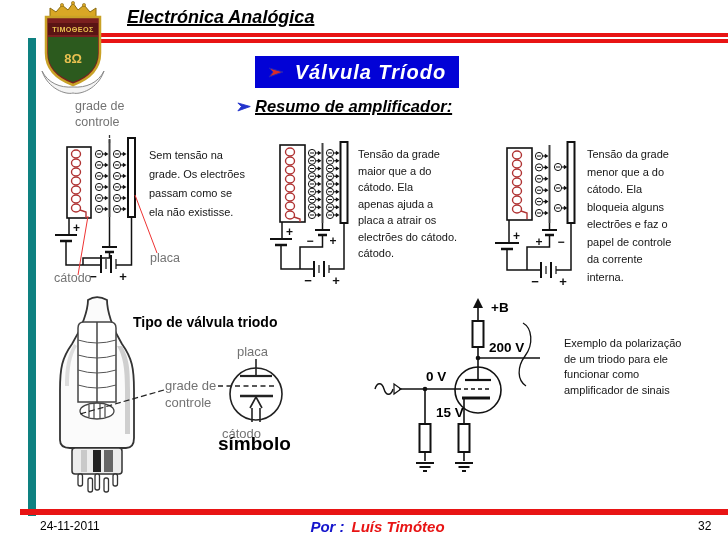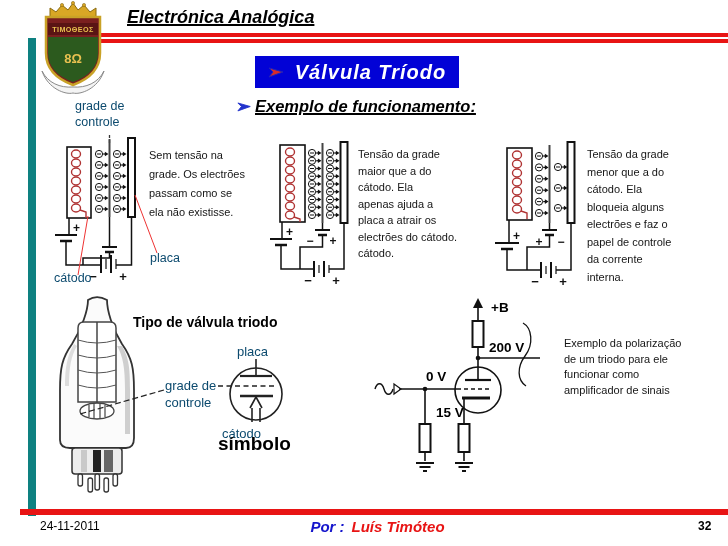--- a/index.html
+++ b/index.html
@@ -2,21 +2,21 @@
 <html><head>
 <meta charset="utf-8">
 <style>
   html,body{margin:0;padding:0;}
   body{
     width:728px;height:546px;position:relative;background:#ffffff;
     font-family:"Liberation Sans",sans-serif;color:#111;overflow:hidden;
   }
   .abs{position:absolute;}
   .hline-red{position:absolute;background:#e81414;}
-  .lbl{position:absolute;font-size:12.5px;line-height:1.3;color:#0c4a6e;white-space:pre-line;}
+  .lbl{position:absolute;font-size:12.5px;line-height:1.3;color:#737373;white-space:pre-line;}
   .desc{position:absolute;font-size:11px;color:#151515;white-space:pre-line;}
   .voltage{position:absolute;font-weight:bold;font-size:13.5px;color:#000;}
   #course-title{
     position:absolute;left:127px;top:7px;font-size:18px;font-weight:bold;font-style:italic;
     text-decoration:underline;text-decoration-thickness:2px;color:#000;
   }
   #teal-bar{position:absolute;left:28px;top:38px;width:8px;height:478px;background:#0e8181;}
   #title-bar{
     position:absolute;left:255px;top:56px;width:204px;height:32px;background:#0202d6;
     display:flex;align-items:center;justify-content:center;gap:10px;
@@ -31,21 +31,21 @@
   #desc1{left:149px;top:146px;width:124px;line-height:19px;}
   #desc2{left:358px;top:146px;width:132px;line-height:16.5px;}
   #desc3{left:587px;top:146px;width:140px;line-height:17.5px;}
   #amp-caption{left:564px;top:336px;width:160px;line-height:15.5px;}
   #tube-title{position:absolute;left:133px;top:314px;font-size:14px;font-weight:bold;color:#000;text-align:center;}
   #symbol-caption{position:absolute;left:218px;top:433px;font-size:19px;font-weight:bold;color:#000;}
   #footer-center{position:absolute;left:0;right:0;top:518px;text-align:center;font-size:15px;font-style:italic;font-weight:bold;padding-left:27px;}
   #footer-center .por{color:#1515cc;margin-right:7px;}
   #footer-center .author{color:#e81414;}
   #footer-date{position:absolute;left:40px;top:519px;font-size:12px;font-weight:normal;color:#000;}
-  #footer-page{position:absolute;left:698px;top:519px;font-size:12px;font-weight:bold;color:#000;}
+  #footer-page{position:absolute;left:698px;top:519px;font-size:12px;font-weight:normal;color:#000;}
 </style>
 </head>
 <body>
 
 <svg width="0" height="0" style="position:absolute" aria-hidden="true">
   <defs>
     <g id="electron">
       <circle cx="0" cy="0" r="3.6" fill="#fff" stroke="#111" stroke-width="1"></circle>
       <line x1="-2" y1="0" x2="2" y2="0" stroke="#111" stroke-width="1"></line>
       <line x1="4.2" y1="0" x2="8" y2="0" stroke="#111" stroke-width="1.3"></line>
@@ -82,21 +82,21 @@
   <svg width="17" height="14" viewBox="0 0 17 14">
     <path d="M1,3 L15,7 L1,12 L5,7 Z" fill="#d92b2b" stroke="#2222bb" stroke-width="1"></path>
   </svg>
   <span class="t">Válvula  Tríodo</span>
 </div>
 
 <div id="section-heading">
   <svg width="15" height="13" viewBox="0 0 17 14">
     <path d="M1,3 L15,7 L1,12 L5,7 Z" fill="#2233cc" stroke="#2233cc" stroke-width="1"></path>
   </svg>
-  <span class="t">Exemplo de funcionamento:</span>
+  <span class="t">Resumo de amplificador:</span>
 </div>
 
 <div class="lbl" style="left:75px;top:98px;">grade de
 controle</div>
 <svg class="abs" style="left:55px;top:95px;" width="150" height="196" viewBox="0 0 150 196">
   <line x1="54.5" y1="40" x2="54.5" y2="50" stroke="#333" stroke-width="1.3" stroke-dasharray="3,2"></line>
   <rect x="12" y="52" width="24" height="71" fill="none" stroke="#111" stroke-width="1.6"></rect>
   <g stroke="#b03333" stroke-width="1.4" fill="none">
     <ellipse cx="21" cy="59" rx="4.5" ry="4"></ellipse>
       <ellipse cx="21" cy="68" rx="4.5" ry="4"></ellipse>

